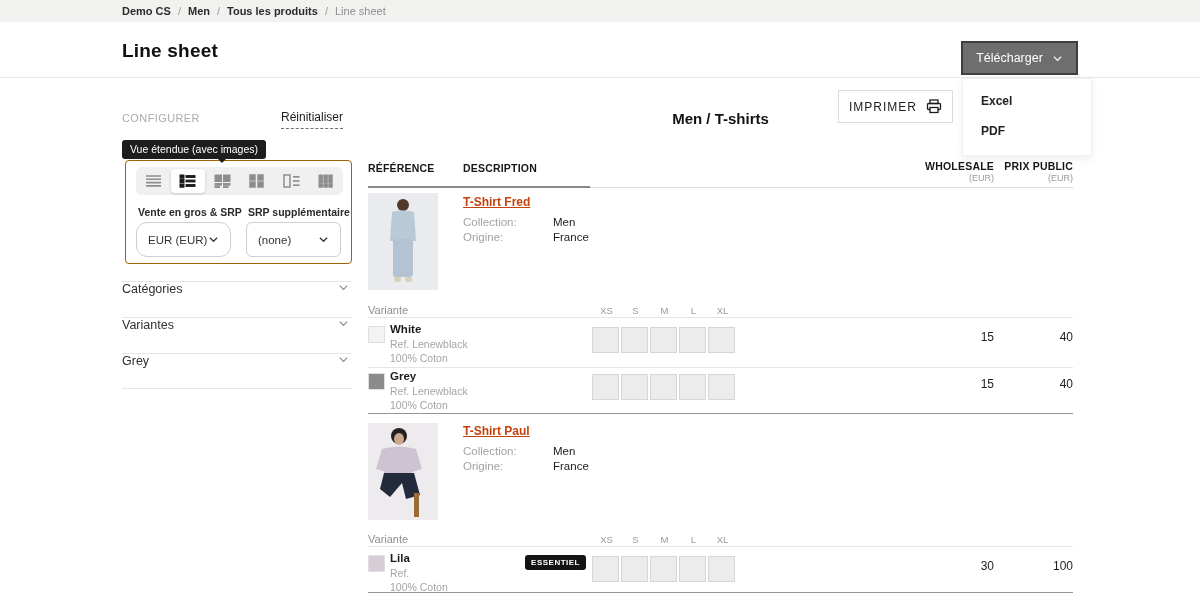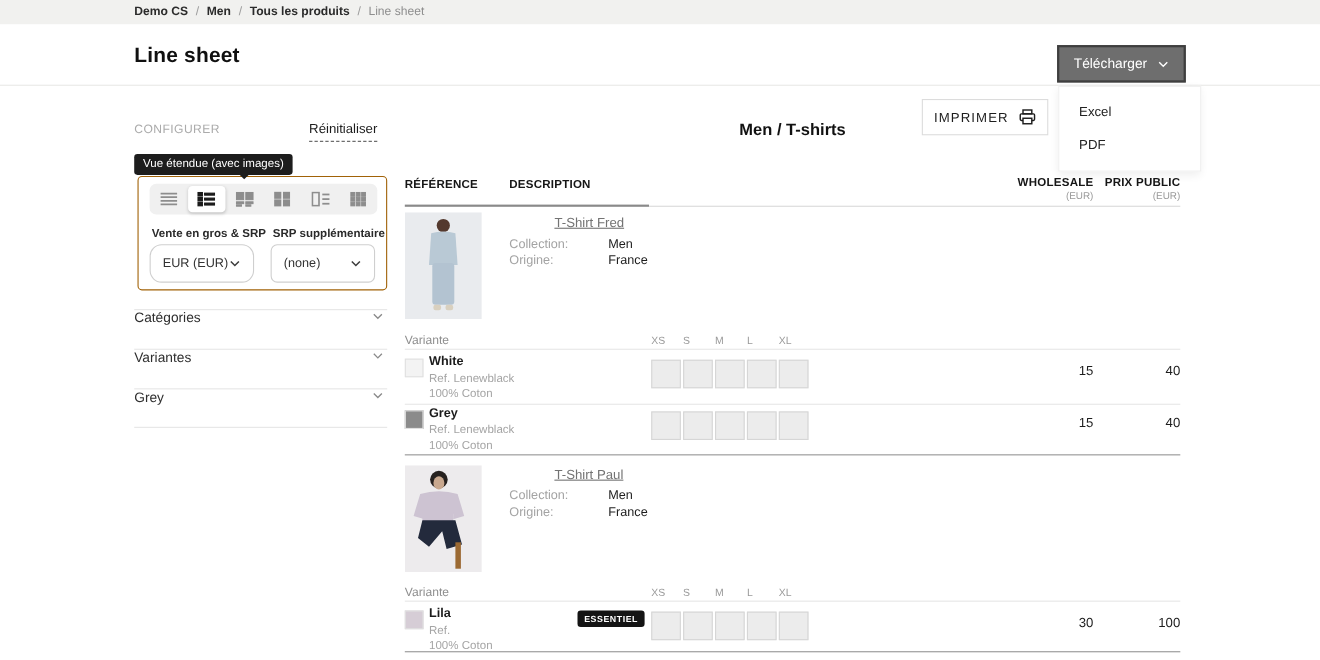--- a/index.html
+++ b/index.html
@@ -12,21 +12,21 @@
   .breadcrumb { left:122px; top:0; height:22px; display:flex; align-items:center; gap:7px; font-size:11px; color:#2b2b2b; font-weight:bold; }
   .breadcrumb .sep { color:#9a9a9a; font-weight:normal; }
   .breadcrumb .current { color:#8e8e8e; font-weight:normal; }
 
   
   .page-title { left:122px; top:40px; font-size:19px; font-weight:bold; color:#101010; letter-spacing:0.2px; }
   .print-btn { left:838px; top:42px; width:115px; height:33px; background:#fff; border:1px solid #dcdcdc; display:flex; align-items:center; justify-content:center; gap:9px; font-size:12px; letter-spacing:1px; color:#1d1d1d; cursor:pointer;margin-top:48px; }
   .download-btn { left:961px; top:41px; width:117px; height:34px; background:#6e6e6e; border:2px solid #3e3e3e; color:#fff; display:flex; align-items:center; justify-content:center; gap:9px; font-size:12.5px; cursor:pointer; }
   .header-divider { left:0; top:77px; width:1200px; height:1px; background:#e9e9e7; }
   .download-menu { left:962px; top:78px; width:130px; background:#fff; border:1px solid #f0f0f0; box-shadow:0 3px 8px rgba(0,0,0,0.07); padding:7px 0 9px 0; z-index:6; }
-  .menu-item { padding:8px 18px; font-size:12px; color:#222; cursor:pointer; }
+  .menu-item { padding:8px 18px; font-size:12px; color:#222; cursor:pointer;font-weight:bold; }
 
   
   .configure-label { left:122px; top:112px; font-size:11px; color:#ababab; letter-spacing:0.4px; }
   .reset-link { left:281px; top:110px; font-size:12px; color:#1d1d1d; border-bottom:1px dashed #6e6e6e; padding-bottom:4px; cursor:pointer; }
   .tooltip { left:122px; top:140px; height:19px; line-height:19px; background:#1d1d1d; color:#fff; font-size:10.5px; padding:0 8px; border-radius:3px; z-index:4; white-space:nowrap; }
   .tooltip::after { content:""; position:absolute; left:96px; top:19px; border:4px solid transparent; border-top-color:#1d1d1d; }
   .config-box { left:125px; top:160px; width:227px; height:104px; background:#fff; border:1px solid #a16207; border-radius:4px; }
   .view-row { position:absolute; left:10px; top:6px; width:207px; height:28px; background:#f0f0f0; border-radius:6px; display:flex; }
   .view-slot { flex:1; display:flex; align-items:center; justify-content:center; cursor:pointer; }
   .view-slot.active { background:#fff; border-radius:4px; margin:2px 0; box-shadow:0 1px 3px rgba(0,0,0,0.18); }
@@ -41,27 +41,27 @@
   .chev { width:11px; height:11px; }
 
   
   .main-heading { left:368px; top:110px; width:705px; text-align:center; font-size:15px; font-weight:bold; color:#111; }
   .colhead { font-size:10.5px; font-weight:bold; color:#161616; letter-spacing:0.2px; }
   .colsub { font-size:9px; color:#9a9a9a; }
   .head-dark { left:368px; top:186px; width:222px; height:2px; background:#8a8a8a; }
   .head-light { left:590px; top:187px; width:483px; height:1px; background:#d9d9d9; }
 
   .p-img { width:70px; height:97px; display:block; cursor:pointer; }
-  .p-name { font-size:12px; font-weight:normal; text-decoration:underline; color:#737373; cursor:pointer;margin-left:41px; }
+  .p-name { font-size:12px; font-weight:bold; text-decoration:underline; color:#c2410c; cursor:pointer; }
   .meta-label { font-size:11.5px; color:#a3a3a3; }
   .meta-value { font-size:11.5px; color:#1d1d1d; }
 
   .variant-label { font-size:11px; color:#8f8f8f; }
   .sizes-head { width:145px; display:flex; }
-  .sizes-head span { flex:1; text-align:left; font-size:9.5px; color:#9a9a9a; }
+  .sizes-head span { flex:1; text-align:center; font-size:9.5px; color:#9a9a9a; }
   .thin-line { height:1px; background:#e6e6e6; }
   .dark-line { height:1px; background:#949494; }
   .swatch { width:17px; height:17px; border:1px solid #e0e0e0; }
   .v-name { font-size:11.5px; font-weight:bold; color:#1b1b1b; }
   .v-sub { font-size:10.5px; color:#a5a5a5; }
   .cells { display:flex; gap:2px; }
   .cell { width:27px; height:26px; background:#ececec; border:1px solid #d6d6d6; cursor:text; }
   .price { font-size:12px; color:#1d1d1d; text-align:right; }
   .badge { background:#141414; color:#fff; font-size:8px; font-weight:bold; letter-spacing:0.5px; padding:3px 6px; border-radius:3px; }
 </style>

